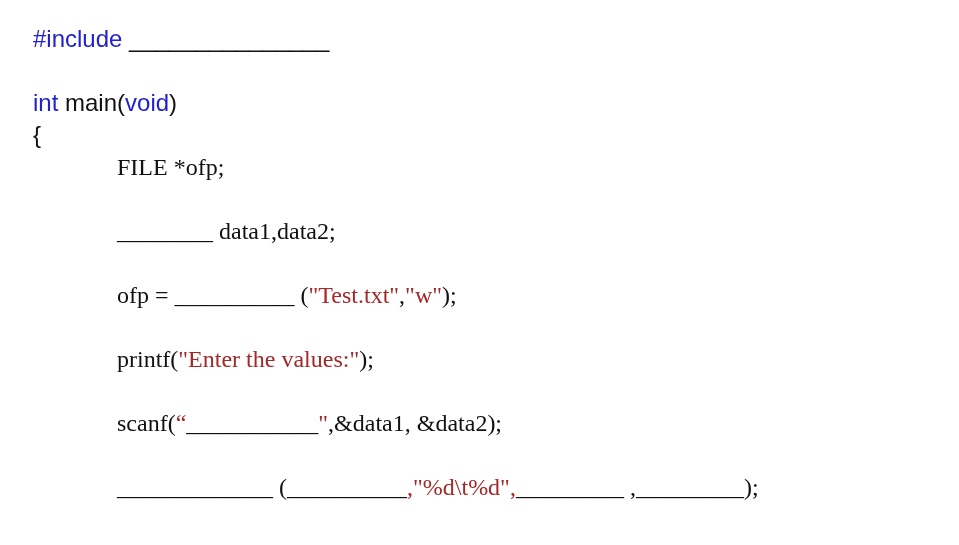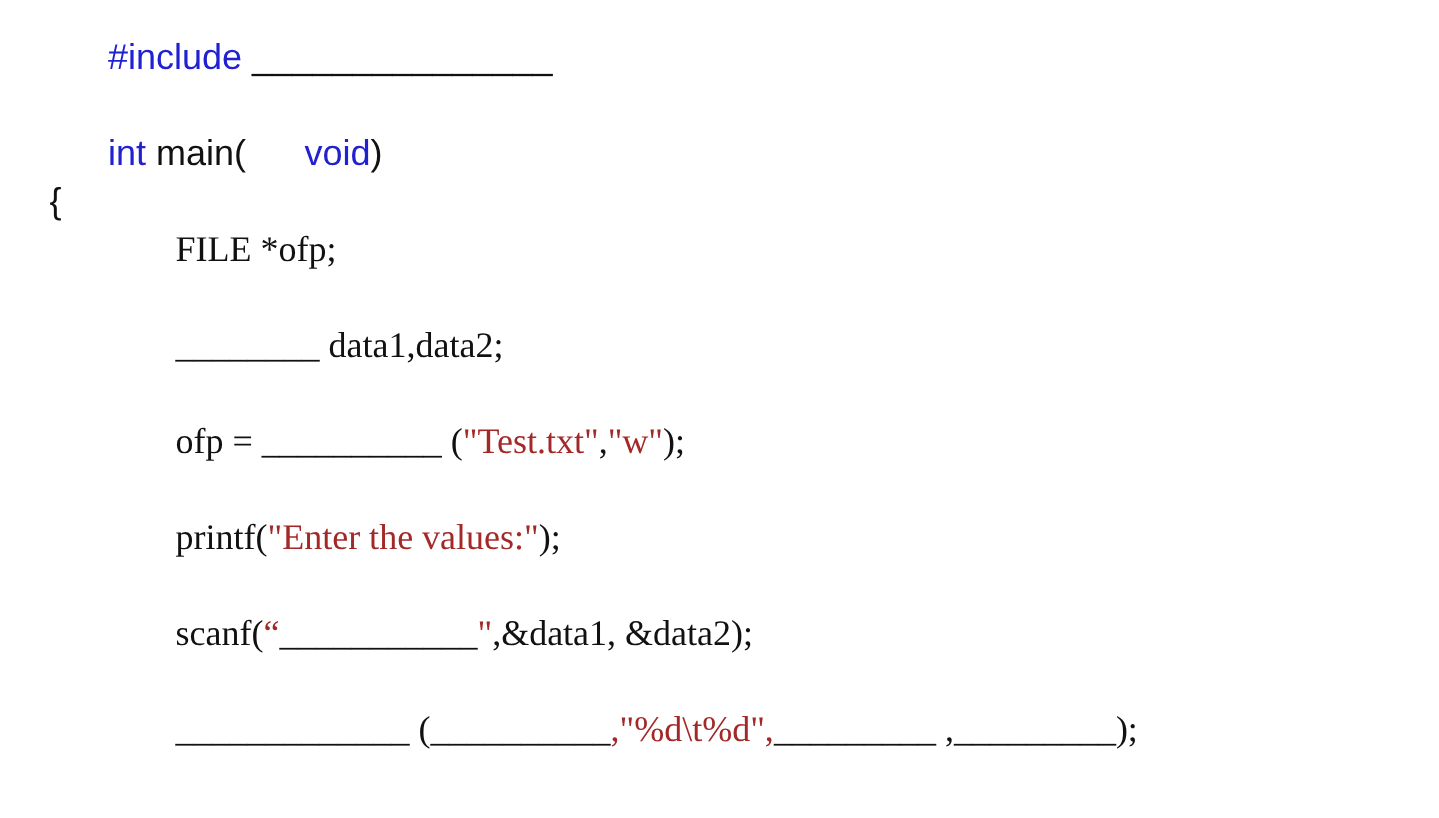--- a/index.html
+++ b/index.html
@@ -25,19 +25,19 @@
     font-weight: 400;
   }
   .code-line {
     height: 32px;
   }
   .code-line.indent {
     padding-left: 84px;
     font-family: Liberation Serif, serif;
   }
   .seg-black { color: var(--code-black, #111111); }
-  .seg-blue  { color: var(--kw-blue, #2121d1); margin-left: 39px; }
+  .seg-blue  { color: var(--kw-blue, #2121d1); }
   .seg-red   { color: var(--str-red, #a32828); }
 </style>
 </head>
 <body style="background: rgb(255, 255, 255);">
 
 <div class="code-block"><div class="code-line"><span class="seg-blue">#include </span><span class="seg-black">_______________</span></div><div class="code-line"></div><div class="code-line"><span class="seg-blue">int </span><span class="seg-black">main(</span><span class="seg-blue">void</span><span class="seg-black">)</span></div><div class="code-line"><span class="seg-black">{</span></div><div class="code-line indent"><span class="seg-black">FILE *ofp;</span></div><div class="code-line"></div><div class="code-line indent"><span class="seg-black">________ data1,data2;</span></div><div class="code-line"></div><div class="code-line indent"><span class="seg-black">ofp = __________ (</span><span class="seg-red">"Test.txt"</span><span class="seg-black">,</span><span class="seg-red">"w"</span><span class="seg-black">);</span></div><div class="code-line"></div><div class="code-line indent"><span class="seg-black">printf(</span><span class="seg-red">"Enter the values:"</span><span class="seg-black">);</span></div><div class="code-line"></div><div class="code-line indent"><span class="seg-black">scanf(</span><span class="seg-red">“</span><span class="seg-black">___________</span><span class="seg-red">"</span><span class="seg-black">,&amp;data1, &amp;data2);</span></div><div class="code-line"></div><div class="code-line indent"><span class="seg-black">_____________ (__________</span><span class="seg-red">,"%d\t%d",</span><span class="seg-black">_________ ,_________);</span></div></div>
 
 </body></html>

